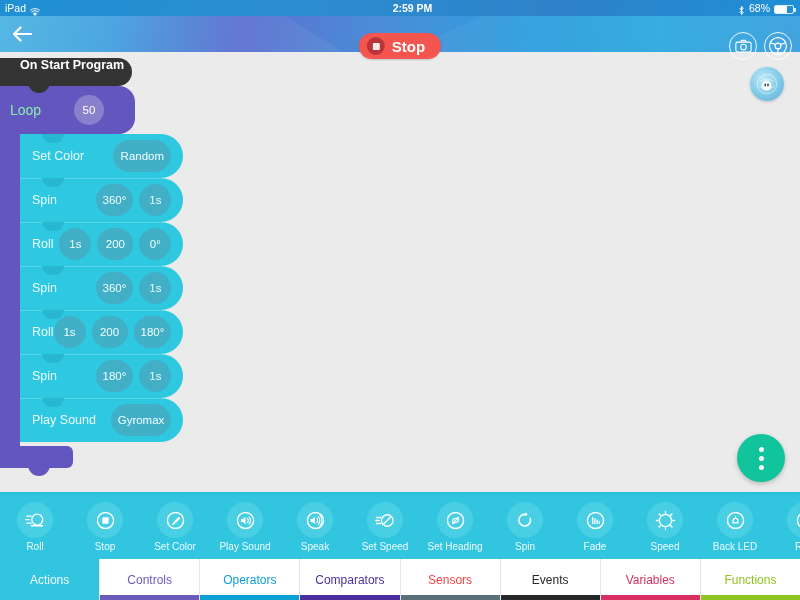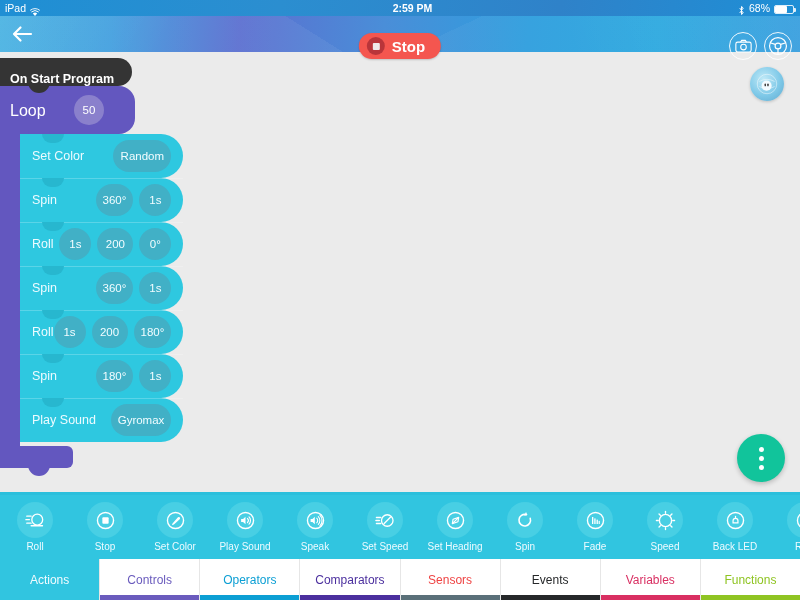--- a/index.html
+++ b/index.html
@@ -75,32 +75,32 @@
   .canvas {
     position:absolute; left:0; top:52px; width:800px; height:440px;
     background:#ebebeb; overflow:hidden;
   }
 
   
   .hat {
     position:absolute; left:0; top:6px; width:132px; height:28px;
     background:#343434; border-radius:0 14px 14px 0;
     color:#fff; font-size:12.5px; font-weight:bold;
-    display:flex; align-items:flex-end; padding-left:10px;
+    display:flex; align-items:flex-start; padding-left:20px;
     z-index:6; cursor:pointer;
   }
 
   
   .loop-wrap { position:absolute; left:0; top:34px; z-index:2; }
   .loop-head {
     position:relative; width:135px; height:48px;
     background:#6357bf; border-radius:0 16px 16px 0; cursor:pointer;
   }
   .loop-head .lbl {
-    position:absolute; left:10px; top:16px; color:#ffffff; font-size:16px;
+    position:absolute; left:10px; top:16px; color:#86efac; font-size:14px;
   }
   .loop-head .pill {
     position:absolute; left:74px; top:9px; width:30px; height:30px; border-radius:50%;
     background:#8a80cc; color:#fff; font-size:11.5px;
     display:flex; align-items:center; justify-content:center; cursor:pointer;
   }
   
   .loop-head:before{
     content:""; position:absolute; left:28px; top:-7px; width:22px; height:14px;
     background:#343434; border-radius:0 0 11px 11px;

